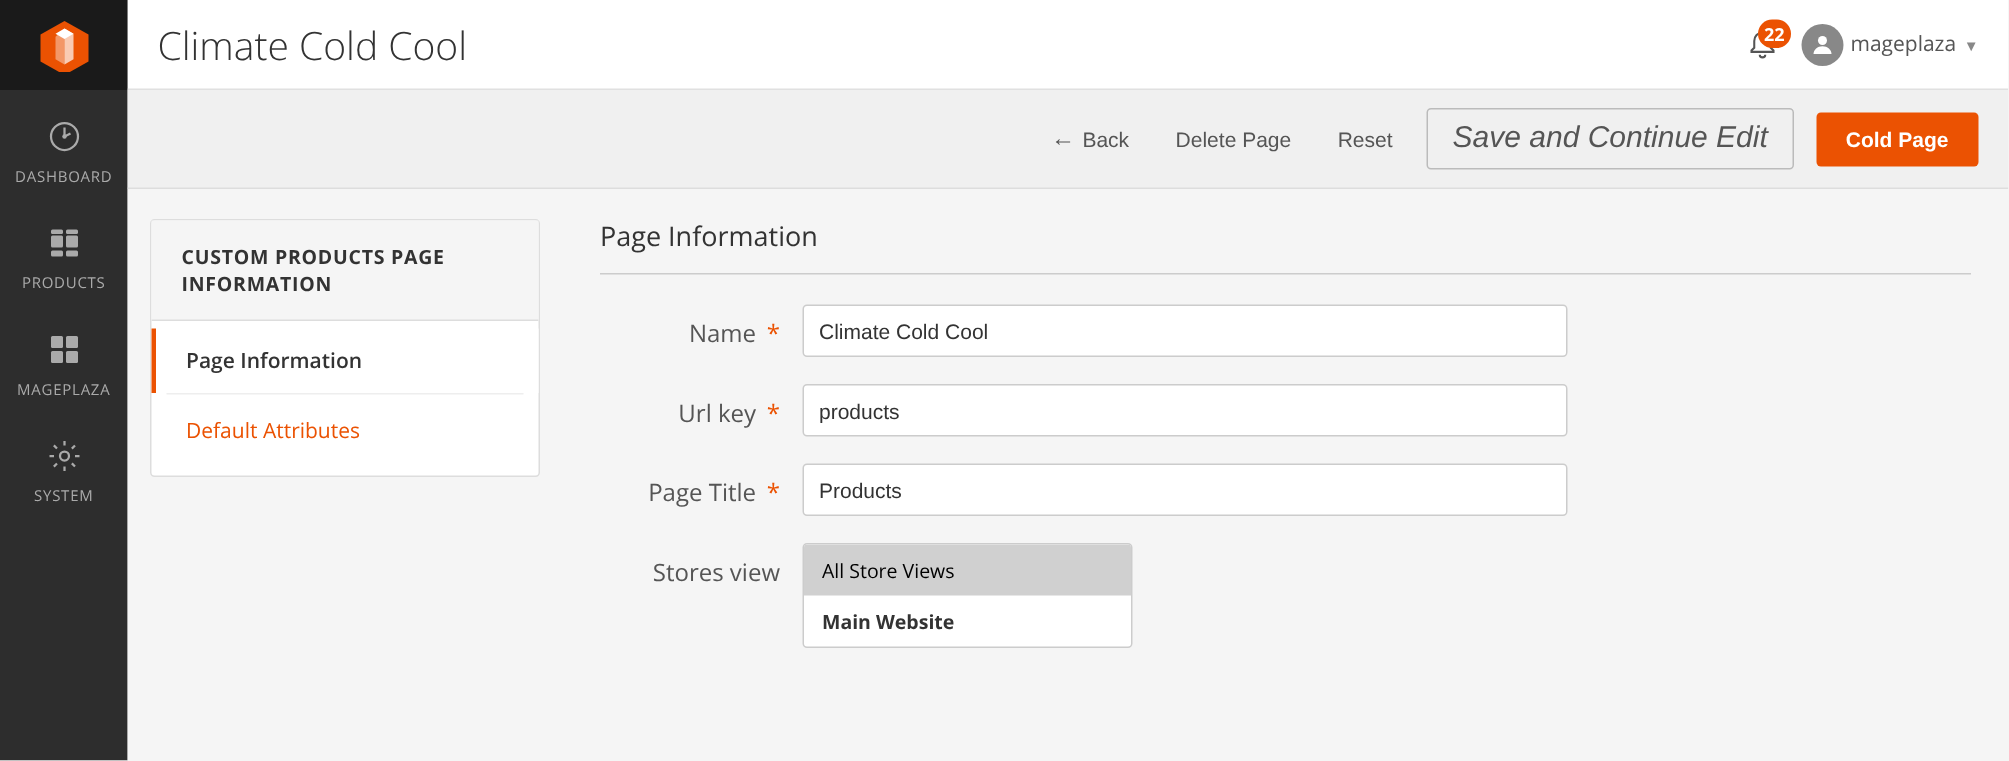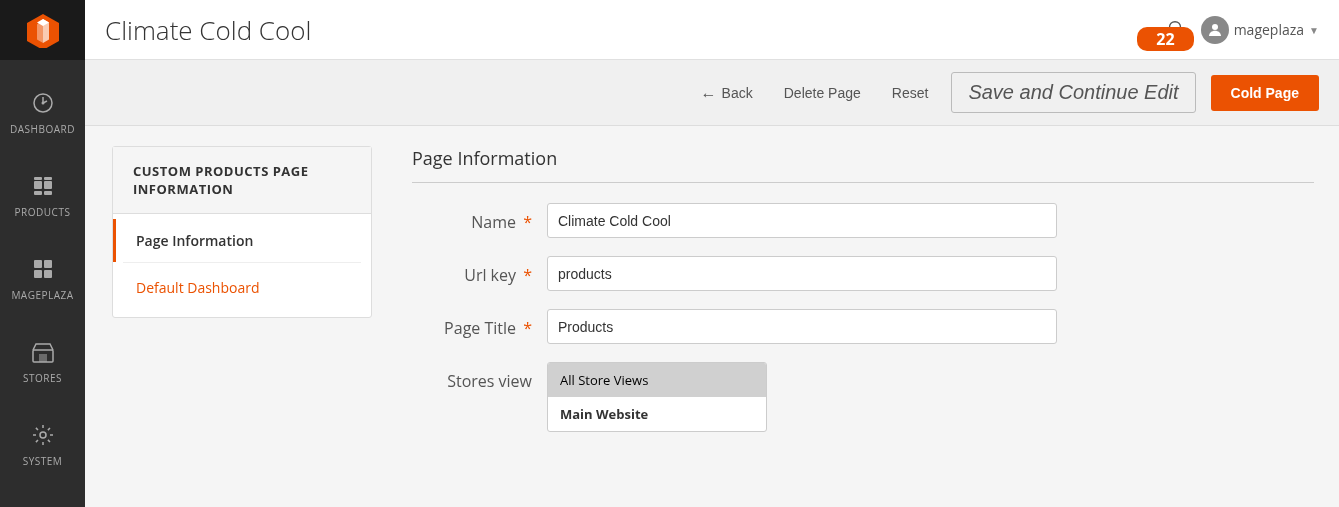--- a/index.html
+++ b/index.html
@@ -8,21 +8,20 @@
     
     .sidebar {
       width: 85px;
       background: #2d2d2d;
       display: flex;
       flex-direction: column;
       align-items: center;
       padding-top: 0;
       min-height: 507px;
       flex-shrink: 0;
-      gap: 12px;
     }
     .sidebar-logo {
       width: 85px;
       height: 60px;
       background: #1a1a1a;
       display: flex;
       align-items: center;
       justify-content: center;
       margin-bottom: 5px;
     }
@@ -86,25 +85,24 @@
       cursor: pointer;
       color: #555;
     }
     .bell-icon svg { width: 22px; height: 22px; }
     .notification-badge {
       position: absolute;
       top: -6px;
       right: -8px;
       background: #eb5202;
       color: #fff;
-      font-size: 16px;
+      font-size: 12px;
       border-radius: 10px;
-      padding: 1px 19px;
+      padding: 1px 4px;
       font-weight: bold;
-      margin-top: 14px;
     }
     .user-info {
       display: flex;
       align-items: center;
       gap: 5px;
       cursor: pointer;
       color: #555;
       font-size: 14px;
     }
     .user-avatar {
@@ -163,21 +161,20 @@
       font-weight: bold;
       padding: 10px 20px;
     }
 
     
     .content-area {
       display: flex;
       flex: 1;
       overflow: auto;
       background: #f5f5f5;
-      padding-left: 12px;
     }
 
     
     .left-panel {
       width: 290px;
       flex-shrink: 0;
       padding: 20px 15px;
     }
     .left-panel-card {
       background: #fff;
@@ -333,30 +330,20 @@
       <svg width="24" height="24" viewBox="0 0 24 24" fill="none">
         <rect x="3" y="3" width="8" height="8" rx="1" fill="#aaa"></rect>
         <rect x="13" y="3" width="8" height="8" rx="1" fill="#aaa"></rect>
         <rect x="3" y="13" width="8" height="8" rx="1" fill="#aaa"></rect>
         <rect x="13" y="13" width="8" height="8" rx="1" fill="#aaa"></rect>
       </svg>
     </div>
     <span class="sidebar-item-label">Mageplaza</span>
   </div>
 
-  <div class="sidebar-item">
-    <div class="icon-wrap">
-      <svg width="24" height="24" viewBox="0 0 24 24" fill="none">
-        <rect x="2" y="10" width="20" height="12" rx="1" stroke="#aaa" stroke-width="1.5" fill="none"></rect>
-        <path d="M2 10 L5 4 L19 4 L22 10" stroke="#aaa" stroke-width="1.5" fill="none"></path>
-        <rect x="8" y="14" width="8" height="8" fill="#aaa" opacity="0.5"></rect>
-      </svg>
-    </div>
-    <span class="sidebar-item-label">Stores</span>
-  </div>
 
   <div class="sidebar-item">
     <div class="icon-wrap">
       <svg width="24" height="24" viewBox="0 0 24 24" fill="none">
         <circle cx="12" cy="12" r="3" stroke="#aaa" stroke-width="1.5" fill="none"></circle>
         <path d="M12 2v3M12 19v3M2 12h3M19 12h3M4.9 4.9l2.1 2.1M16.9 16.9l2.1 2.1M4.9 19.1l2.1-2.1M16.9 7.1l2.1-2.1" stroke="#aaa" stroke-width="1.5"></path>
       </svg>
     </div>
     <span class="sidebar-item-label">System</span>
   </div>
@@ -412,21 +399,21 @@
 
     <div class="left-panel">
       <div class="left-panel-card">
         <div class="left-panel-header">CUSTOM PRODUCTS PAGE INFORMATION</div>
         <div class="left-panel-menu">
           <a class="menu-item active">
             <span>Page Information</span>
           </a>
           <div class="menu-item-separator"></div>
           <a class="menu-item default-attrs">
-            <span>Default Dashboard</span>
+            <span>Default Attributes</span>
           </a>
         </div>
       </div>
     </div>
 
     <div class="right-panel">
       <h2 class="form-section-title">Page Information</h2>
 
       <div class="form-row">
         <label class="form-label">

